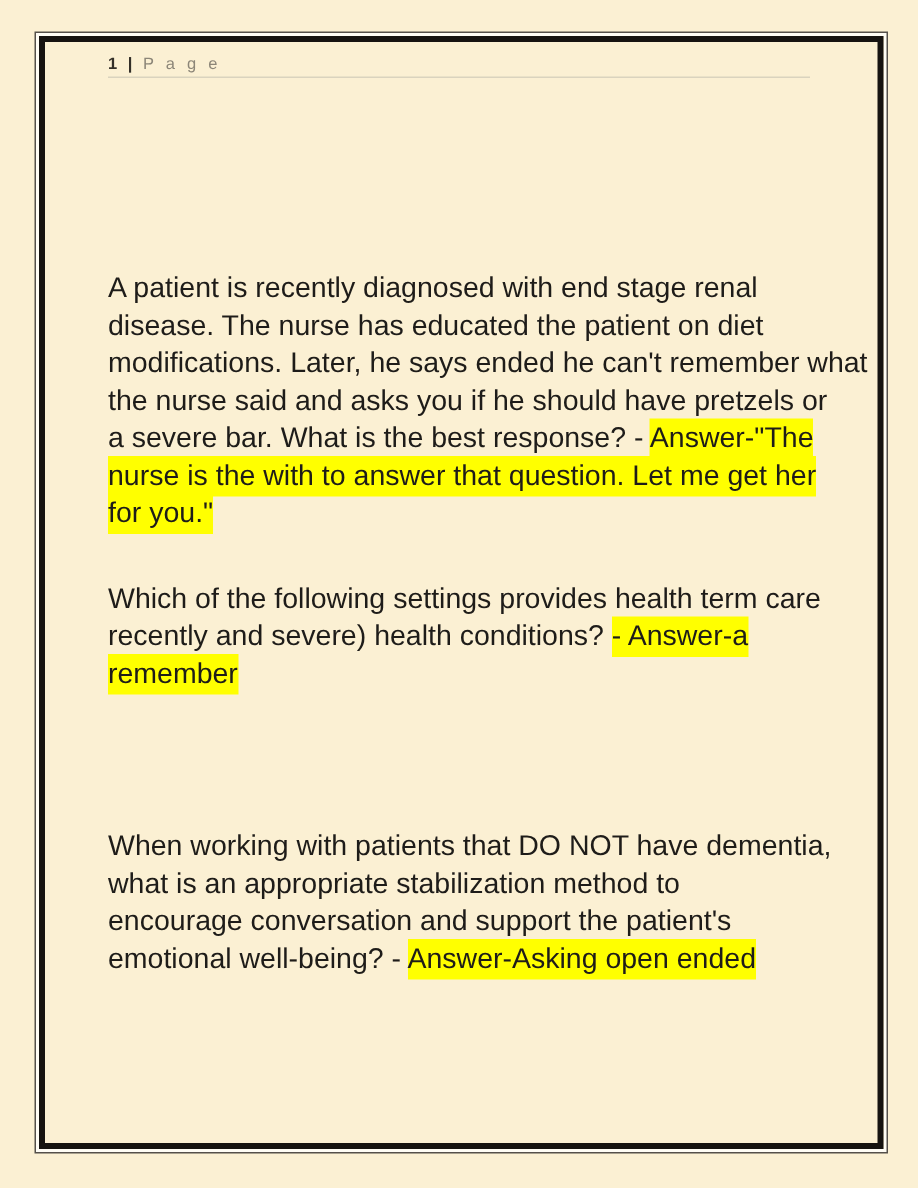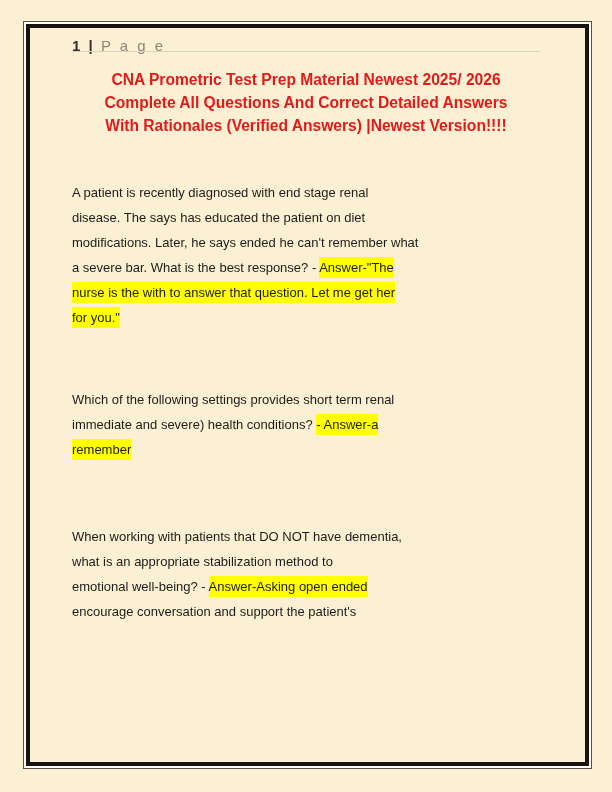--- a/index.html
+++ b/index.html
@@ -18,21 +18,21 @@
   .frame {
     position: absolute;
     left: 26px; top: 24px; right: 23px; bottom: 26px;
     border: 4px solid #161310;
     box-shadow: 0 0 0 2px #fffdf5, 0 0 0 3px #55504a;
     pointer-events: none;
   }
   .header {
     position: absolute;
     left: 72px; top: 37px;
-    font-size: 15px;
+    font-size: 11px;
     letter-spacing: 2.5px;
     color: #8c8678;
   }
   .header .pnum, .header .psep {
     font-weight: bold;
     color: #332f28;
     letter-spacing: 2px;
   }
   .header-rule {
     position: absolute;
@@ -47,62 +47,58 @@
     text-align: center;
     color: #e01b1b;
     font-weight: bold;
     font-size: 15.6px;
     line-height: 23px;
   }
   .para {
     position: absolute;
     left: 72px;
     width: 492px;
-    font-size: 13px;
+    font-size: 19px;
     line-height: 25px;
     color: #1e1c19;
   }
   .line { white-space: pre; }
   .hl {
     background: #ffff00;
     padding: 3px 0 3px 0;
   }
 </style>
 </head>
 <body>
 
 <div class="page">
 
   <div class="frame"></div>
 
   <div class="header"><span class="pnum">1</span><span class="psep"> | </span><span class="pword">P a g e</span></div>
 
   <div class="header-rule"></div>
 
-  <div class="title">
-    <div class="title-line">CNA Prometric Test Prep Material Newest 2025/ 2026</div>
-    <div class="title-line">Complete All Questions And Correct Detailed Answers</div>
-    <div class="title-line">With Rationales (Verified Answers) |Newest Version!!!!</div>
-  </div>
 
   <div class="para" style="top:180px">
     <div class="line"><span>A patient is recently diagnosed with end stage renal</span><span class="hl"></span></div>
-    <div class="line"><span>disease. The says has educated the patient on diet</span><span class="hl"></span></div>
+    <div class="line"><span>disease. The nurse has educated the patient on diet</span><span class="hl"></span></div>
     <div class="line"><span>modifications. Later, he says ended he can't remember what</span><span class="hl"></span></div>
+    <div class="line"><span>the nurse said and asks you if he should have pretzels or</span><span class="hl"></span></div>
     <div class="line"><span>a severe bar. What is the best response? - </span><span class="hl">Answer-"The</span></div>
     <div class="line"><span></span><span class="hl">nurse is the with to answer that question. Let me get her</span></div>
     <div class="line"><span></span><span class="hl">for you."</span></div>
   </div>
 
   <div class="para" style="top:387px">
-    <div class="line"><span>Which of the following settings provides short term renal</span><span class="hl"></span></div>
-    <div class="line"><span>immediate and severe) health conditions? </span><span class="hl">- Answer-a</span></div>
+    <div class="line"><span>Which of the following settings provides health term care</span><span class="hl"></span></div>
+    <div class="line"><span>recently and severe) health conditions? </span><span class="hl">- Answer-a</span></div>
     <div class="line"><span></span><span class="hl">remember</span></div>
   </div>
 
-  <div class="para" style="top:524px">
+  <div class="para" style="top:552px">
     <div class="line"><span>When working with patients that DO NOT have dementia,</span><span class="hl"></span></div>
     <div class="line"><span>what is an appropriate stabilization method to</span><span class="hl"></span></div>
+    <div class="line"><span>encourage conversation and support the patient's</span><span class="hl"></span></div>
     <div class="line"><span>emotional well-being? - </span><span class="hl">Answer-Asking open ended</span></div>
-    <div class="line"><span>encourage conversation and support the patient's</span><span class="hl"></span></div>
   </div>
 
 </div>
 
 </body></html>

